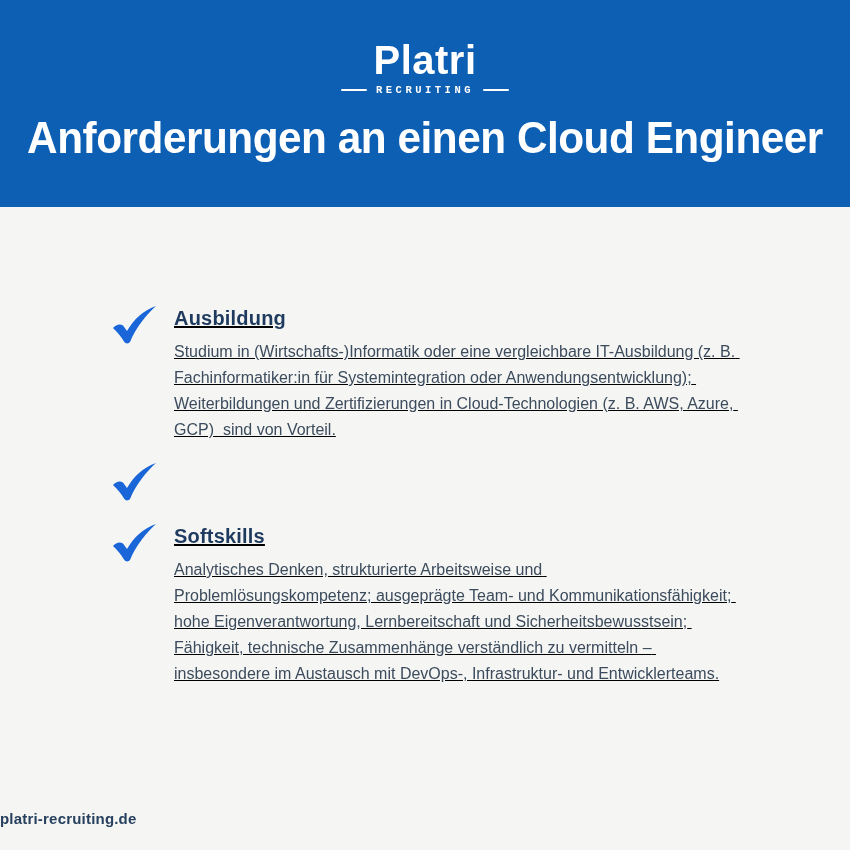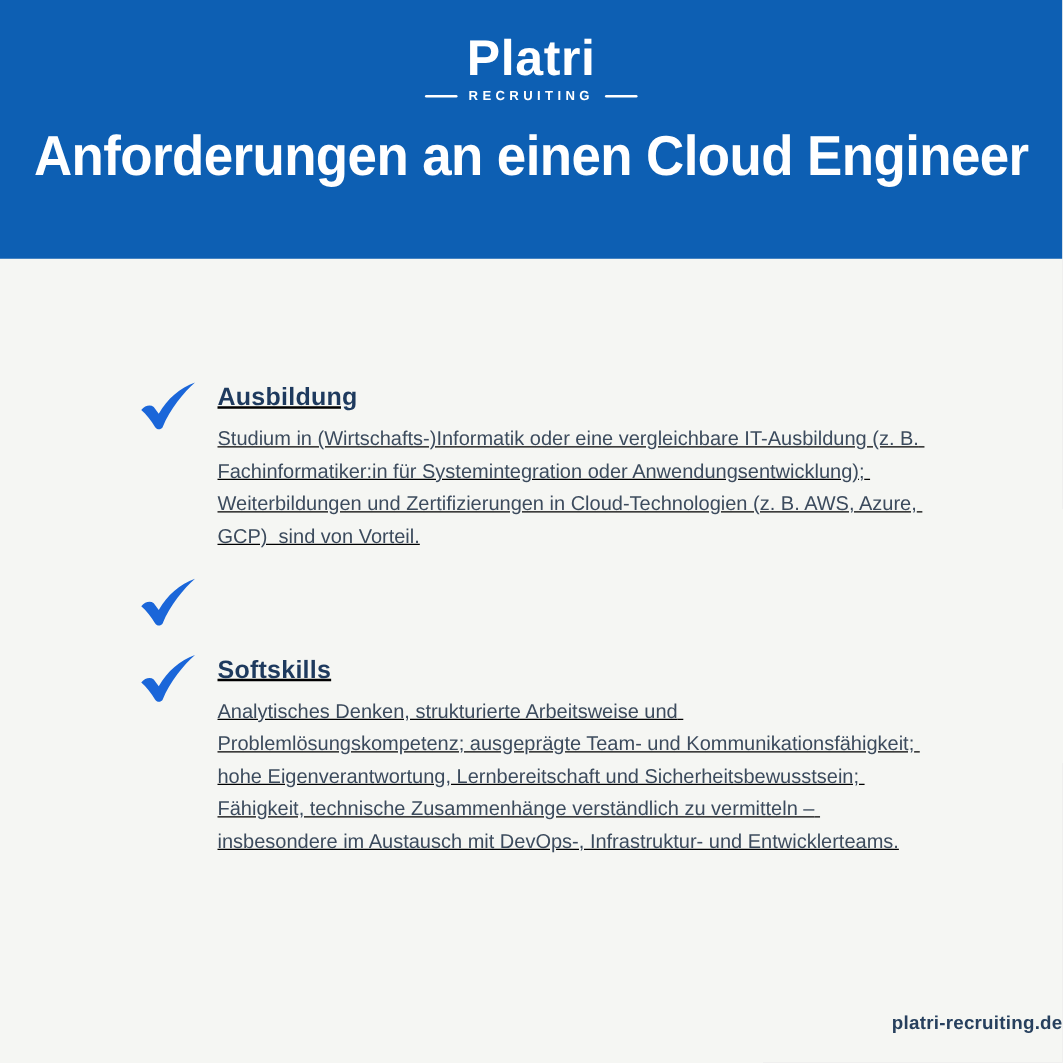--- a/index.html
+++ b/index.html
@@ -17,31 +17,31 @@
     width:850px;height:850px;
     background:var(--background);
     position:relative;overflow:hidden;
     margin:0 auto;
   }
   
   .header{
     height:207px;
     background:var(--header-blue);
     display:flex;flex-direction:column;align-items:center;
-    padding-top:27px;
+    padding-top:40px;
   }
   .brand{display:flex;flex-direction:column;align-items:center;}
   .brand-name{
     color:#ffffff;font-size:40px;font-weight:700;
     letter-spacing:0.5px;line-height:1.0;
   }
   .brand-tagline{
     margin-top:4px;
     display:flex;align-items:center;gap:9px;
-    color:#ffffff;font-size:10.5px;font-weight:700;letter-spacing:3.5px;
+    color:#ffffff;font-size:10.5px;font-weight:700;letter-spacing:3.5px;font-family:Liberation Mono, monospace;
   }
   .tagline-dash{width:26px;height:2px;background:#ffffff;border-radius:1px;}
   .page-title{
     margin-top:16px;
     width:100%;
     text-align:center;
     color:#ffffff;
     font-size:45px;font-weight:700;letter-spacing:-0.5px;
     transform:scaleX(0.94);transform-origin:center;
     white-space:nowrap;
@@ -61,21 +61,21 @@
     font-size:20px;font-weight:700;color:var(--heading-navy);
     margin-bottom:9px;letter-spacing:0.2px;
   }
   .section-body{
     font-size:16px;line-height:26px;color:var(--body-text);
     white-space:pre-wrap;
   }
   
   .footer{
     position:absolute;left:0;right:0;bottom:22px;
-    text-align:right;
+    text-align:left;
   }
   .website{
     font-size:15px;font-weight:700;color:var(--footer-text);letter-spacing:0.2px;
   }
 </style>
 </head>
 <body>
 
 <div class="page">
 

